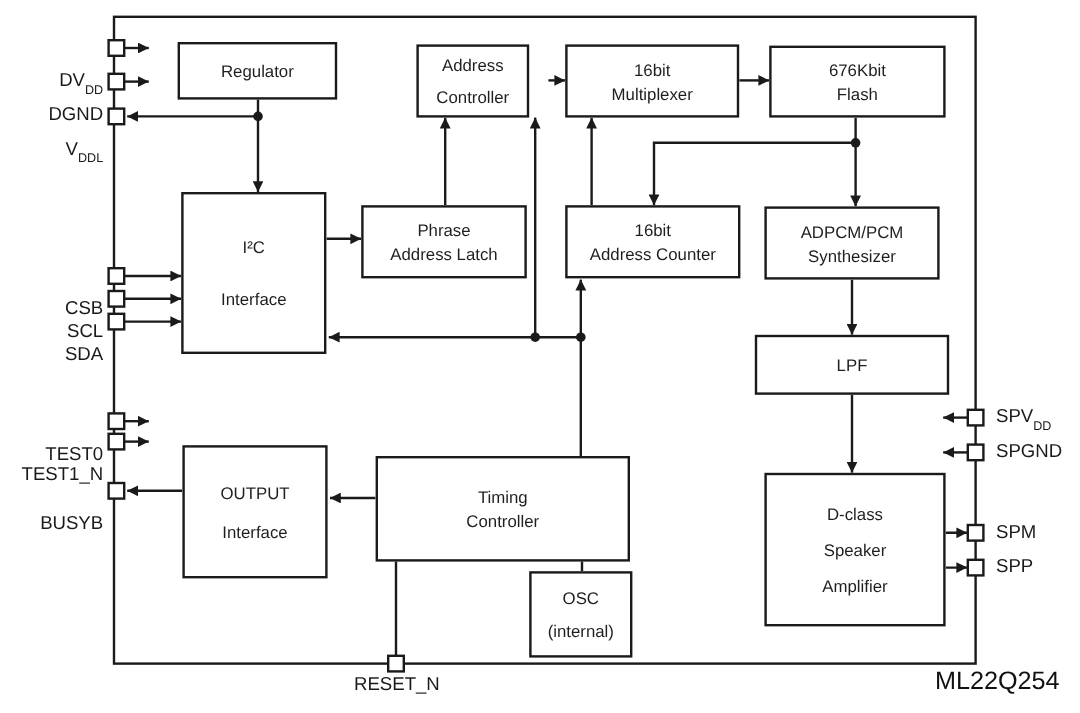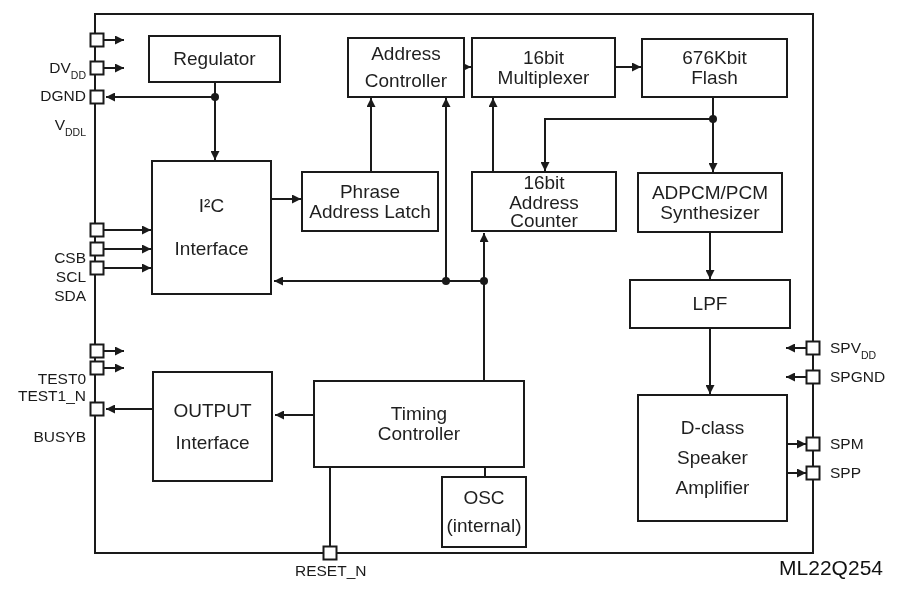--- a/index.html
+++ b/index.html
@@ -5,21 +5,21 @@
   html,body{margin:0;padding:0;background:#ffffff;}
   #stage{
     position:relative;width:900px;height:594px;background:#ffffff;
     font-family:"Liberation Sans","DejaVu Sans",sans-serif;color:#1a1a1a;
     overflow:hidden;
   }
   #wires{position:absolute;left:0;top:0;width:900px;height:594px;}
   .block{
     position:absolute;box-sizing:border-box;border:2px solid #1a1a1a;background:#ffffff;
     display:flex;flex-direction:column;align-items:center;justify-content:center;
-    text-align:center;font-size:19px;line-height:18px;color:#1f1f1f;
+    text-align:center;font-size:14px;line-height:18px;color:#1f1f1f;
   }
   .block.gap1{gap:2px}
   .block.gap8{gap:9px}
   .block.gap10{gap:10px}
   .block.gap11{gap:12px}
   .block.gap13{gap:14px}
   .block.gap24{gap:25px}
   .pin-label{
     position:absolute;height:20px;line-height:20px;font-size:15.5px;color:#1a1a1a;
     white-space:nowrap;
@@ -100,21 +100,21 @@
       <rect x="806.5" y="370.5" width="13" height="13"></rect>
       <rect x="806.5" y="437.5" width="13" height="13"></rect>
       <rect x="806.5" y="466.5" width="13" height="13"></rect>
       <rect x="323.5" y="546.5" width="13" height="13"></rect>
     </g>
   </svg>
 
   <div class="block" style="left:148px;top:35px;width:133px;height:48px">
     <span>Regulator</span>
   </div>
-  <div class="block gap8" style="left:347px;top:37px;width:118px;height:61px">
+  <div class="block gap8" style="left:347px;top:37px;width:94px;height:61px">
     <span>Address</span>
     <span>Controller</span>
   </div>
   <div class="block gap1" style="left:471px;top:37px;width:145px;height:61px">
     <span>16bit</span>
     <span>Multiplexer</span>
   </div>
   <div class="block gap1" style="left:641px;top:38px;width:147px;height:60px">
     <span>676Kbit</span>
     <span>Flash</span>

